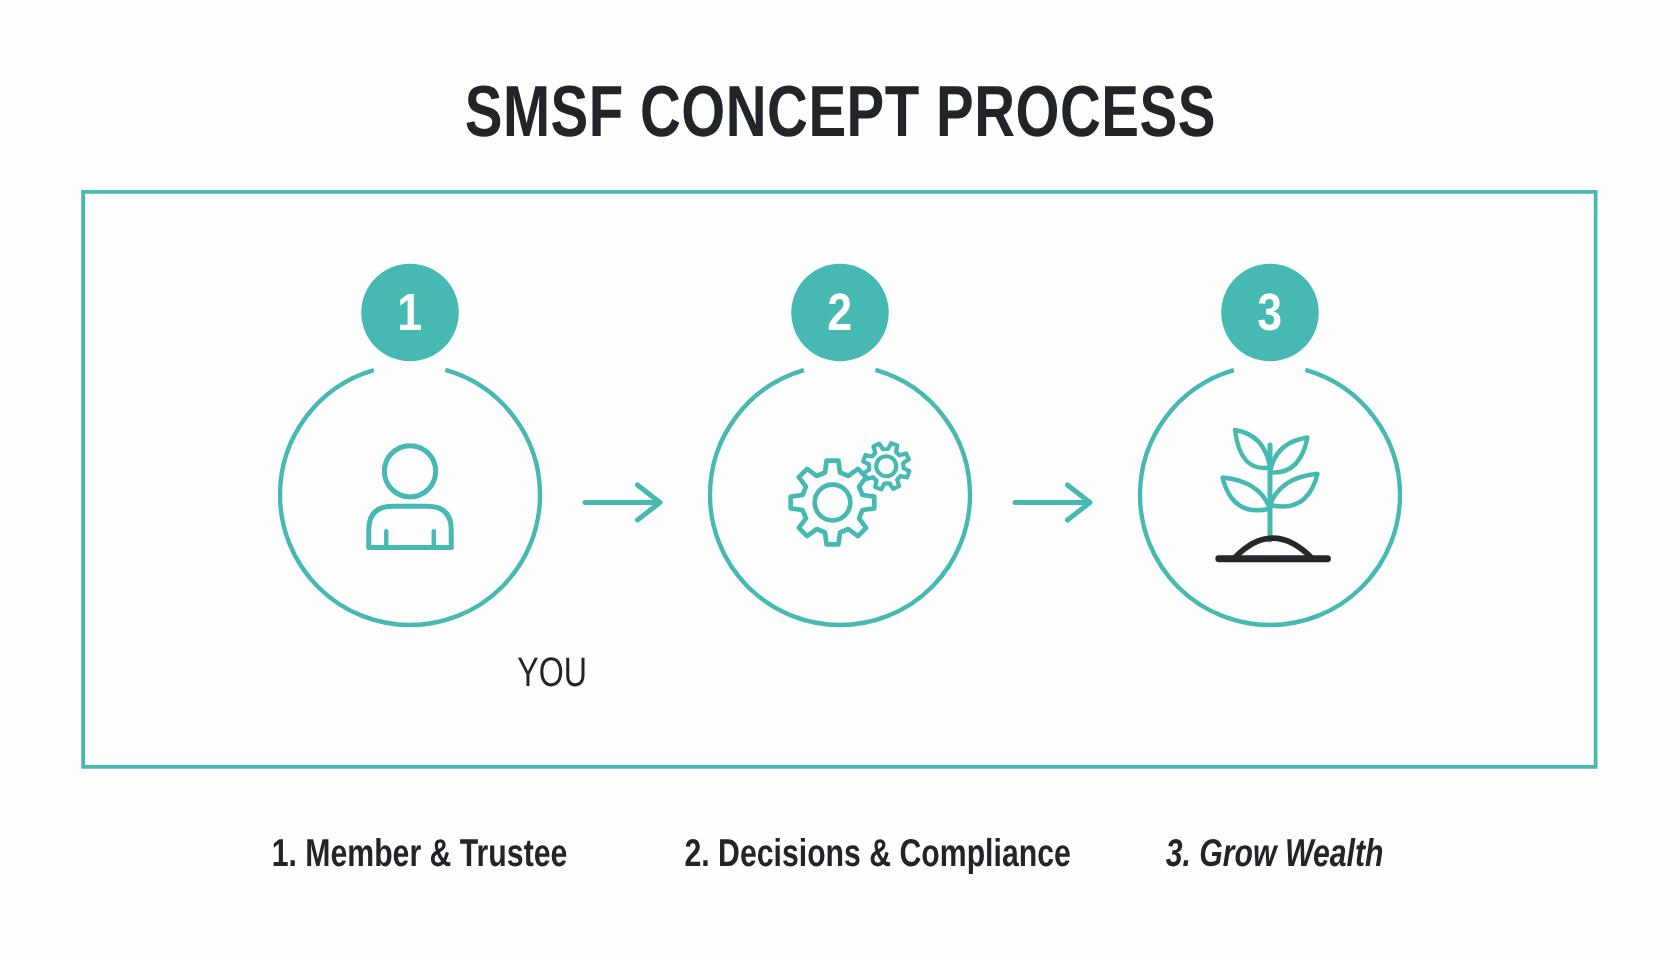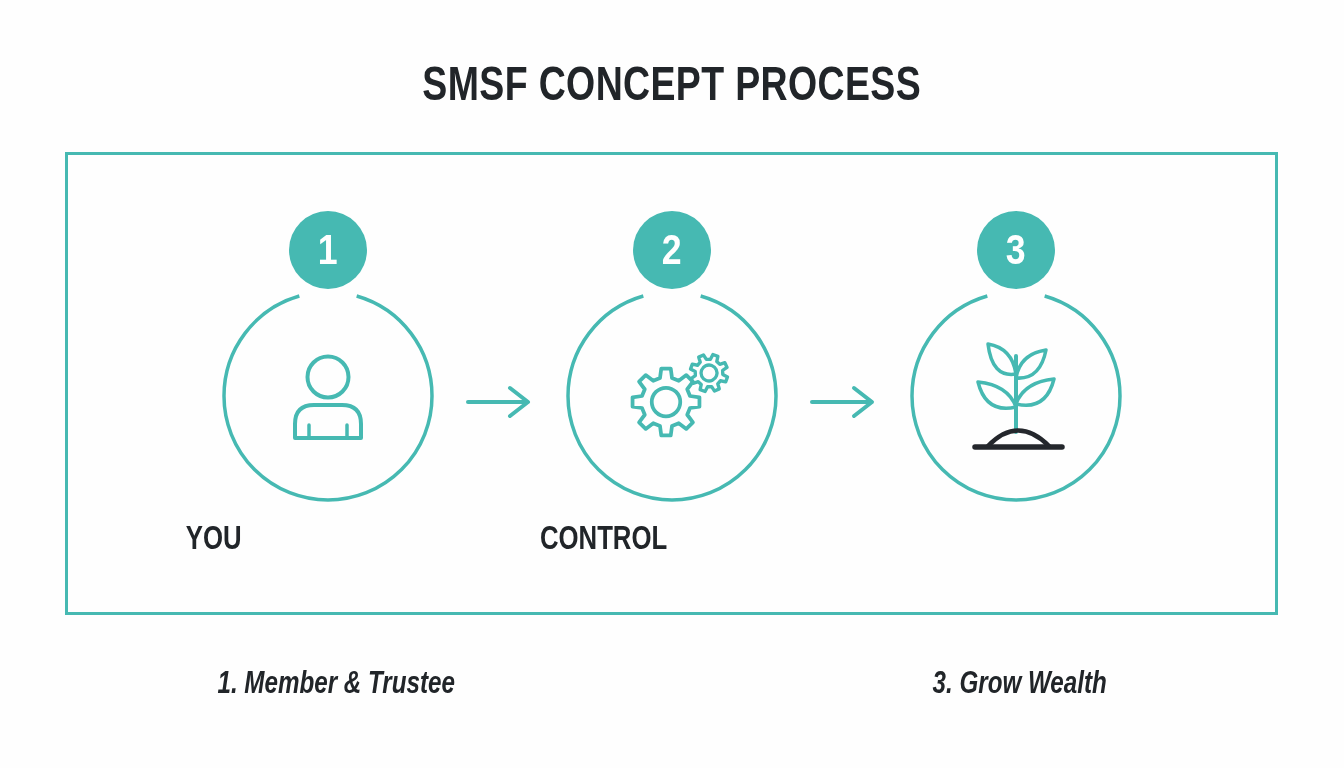--- a/index.html
+++ b/index.html
@@ -13,48 +13,48 @@
   body{
     background:var(--background);
     font-family:"Liberation Sans", sans-serif;
     color:var(--text);
     position:relative;
   }
   .page{position:absolute;inset:0;}
   .cond{display:inline-block;transform:scaleX(0.78);transform-origin:center;white-space:nowrap;}
   .title{
     position:absolute;top:56px;left:0;width:100%;
-    text-align:center;font-size:48px;font-weight:700;
+    text-align:center;font-size:58px;font-weight:700;
     letter-spacing:0.5px;color:var(--text);
   }
   .frame{
     position:absolute;left:65px;top:152px;width:1213px;height:463px;
     border:3px solid var(--accent);
     background:transparent;
   }
   .step{position:absolute;top:211px;width:220px;height:350px;}
   .step1{left:218px;} .step2{left:562px;} .step3{left:906px;}
   .badge{
     position:absolute;left:71px;top:0;width:78px;height:78px;
     border-radius:50%;background:var(--accent);
     display:flex;align-items:center;justify-content:center;
   }
   .badge span{color:#ffffff;font-size:42px;font-weight:700;transform:scaleX(0.85);}
   .ring{position:absolute;left:0;top:75px;width:220px;height:220px;}
   .step-label{
     position:absolute;left:-40px;top:308px;width:300px;
-    text-align:left;font-size:33px;font-weight:700;color:var(--text);
+    text-align:right;font-size:33px;font-weight:400;color:var(--text);
   }
   .arrow{position:absolute;top:382px;width:74px;height:40px;}
   .arrow1{left:464px;} .arrow2{left:808px;}
   .caption{
     position:absolute;top:665px;width:360px;text-align:center;
     font-size:31px;font-weight:600;color:var(--text);
   }
-  .cap1{left:156px;font-style:italic;} .cap2{left:504px;} .cap3{left:840px;font-style:italic;}
+  .cap1{left:156px;} .cap2{left:504px;} .cap3{left:840px;font-style:italic;}
   svg .teal{stroke:var(--accent);fill:none;}
   svg .dark{stroke:var(--ground);fill:none;}
 </style>
 </head>
 <body>
 
 <div class="page">
 
   <div class="title">
     <span class="cond">SMSF CONCEPT PROCESS</span>
@@ -97,23 +97,20 @@
         <g transform="translate(104,116) scale(0.75)">
           <path class="teal" stroke-width="5" d="M32,-8 L44.6,-6.3 L44.6,6.3 L32,8 L28.3,17 L35.9,27.1 L27.1,35.9 L17,28.3 L8,32 L6.3,44.6 L-6.3,44.6 L-8,32 L-17,28.3 L-27.1,35.9 L-35.9,27.1 L-28.3,17 L-32,8 L-44.6,6.3 L-44.6,-6.3 L-32,-8 L-28.3,-17 L-35.9,-27.1 L-27.1,-35.9 L-17,-28.3 L-8,-32 L-6.3,-44.6 L6.3,-44.6 L8,-32 L17,-28.3 L27.1,-35.9 L35.9,-27.1 L28.3,-17 Z"></path>
           <circle class="teal" cx="0" cy="0" r="19" stroke-width="5"></circle>
         </g>
         <g transform="translate(147,87) scale(0.42) rotate(20)">
           <path class="teal" stroke-width="8" d="M32,-8 L44.6,-6.3 L44.6,6.3 L32,8 L28.3,17 L35.9,27.1 L27.1,35.9 L17,28.3 L8,32 L6.3,44.6 L-6.3,44.6 L-8,32 L-17,28.3 L-27.1,35.9 L-35.9,27.1 L-28.3,17 L-32,8 L-44.6,6.3 L-44.6,-6.3 L-32,-8 L-28.3,-17 L-35.9,-27.1 L-27.1,-35.9 L-17,-28.3 L-8,-32 L-6.3,-44.6 L6.3,-44.6 L8,-32 L17,-28.3 L27.1,-35.9 L35.9,-27.1 L28.3,-17 Z"></path>
           <circle class="teal" cx="0" cy="0" r="19" stroke-width="8"></circle>
         </g>
       </g>
     </svg>
-    <div class="step-label">
-      <span class="cond">CONTROL</span>
-    </div>
   </div>
 
   <svg class="arrow arrow2" viewBox="0 0 74 40">
     <g class="teal" stroke-width="4" stroke-linecap="round" stroke-linejoin="round">
       <path d="M4,20 H62"></path>
       <path d="M46,6 L64,20 L46,34"></path>
     </g>
   </svg>
 
   <div class="step step3">
@@ -130,17 +127,20 @@
         <path class="teal" stroke-width="3.5" d="M110,118 Q140,125 148,93 Q118,96 110,118 Z"></path>
         <path class="dark" stroke-width="4.5" d="M82,160 Q112,129 143,160"></path>
         <path class="dark" stroke-width="5.5" d="M69,161 H156"></path>
       </g>
     </svg>
   </div>
 
   <div class="caption cap1">
     <span class="cond">1. Member &amp; Trustee</span>
   </div>
+  <div class="caption cap2">
+    <span class="cond">2. Decisions &amp; Compliance</span>
+  </div>
   <div class="caption cap3">
     <span class="cond">3. Grow Wealth</span>
   </div>
 
 </div>
 
 </body></html>

